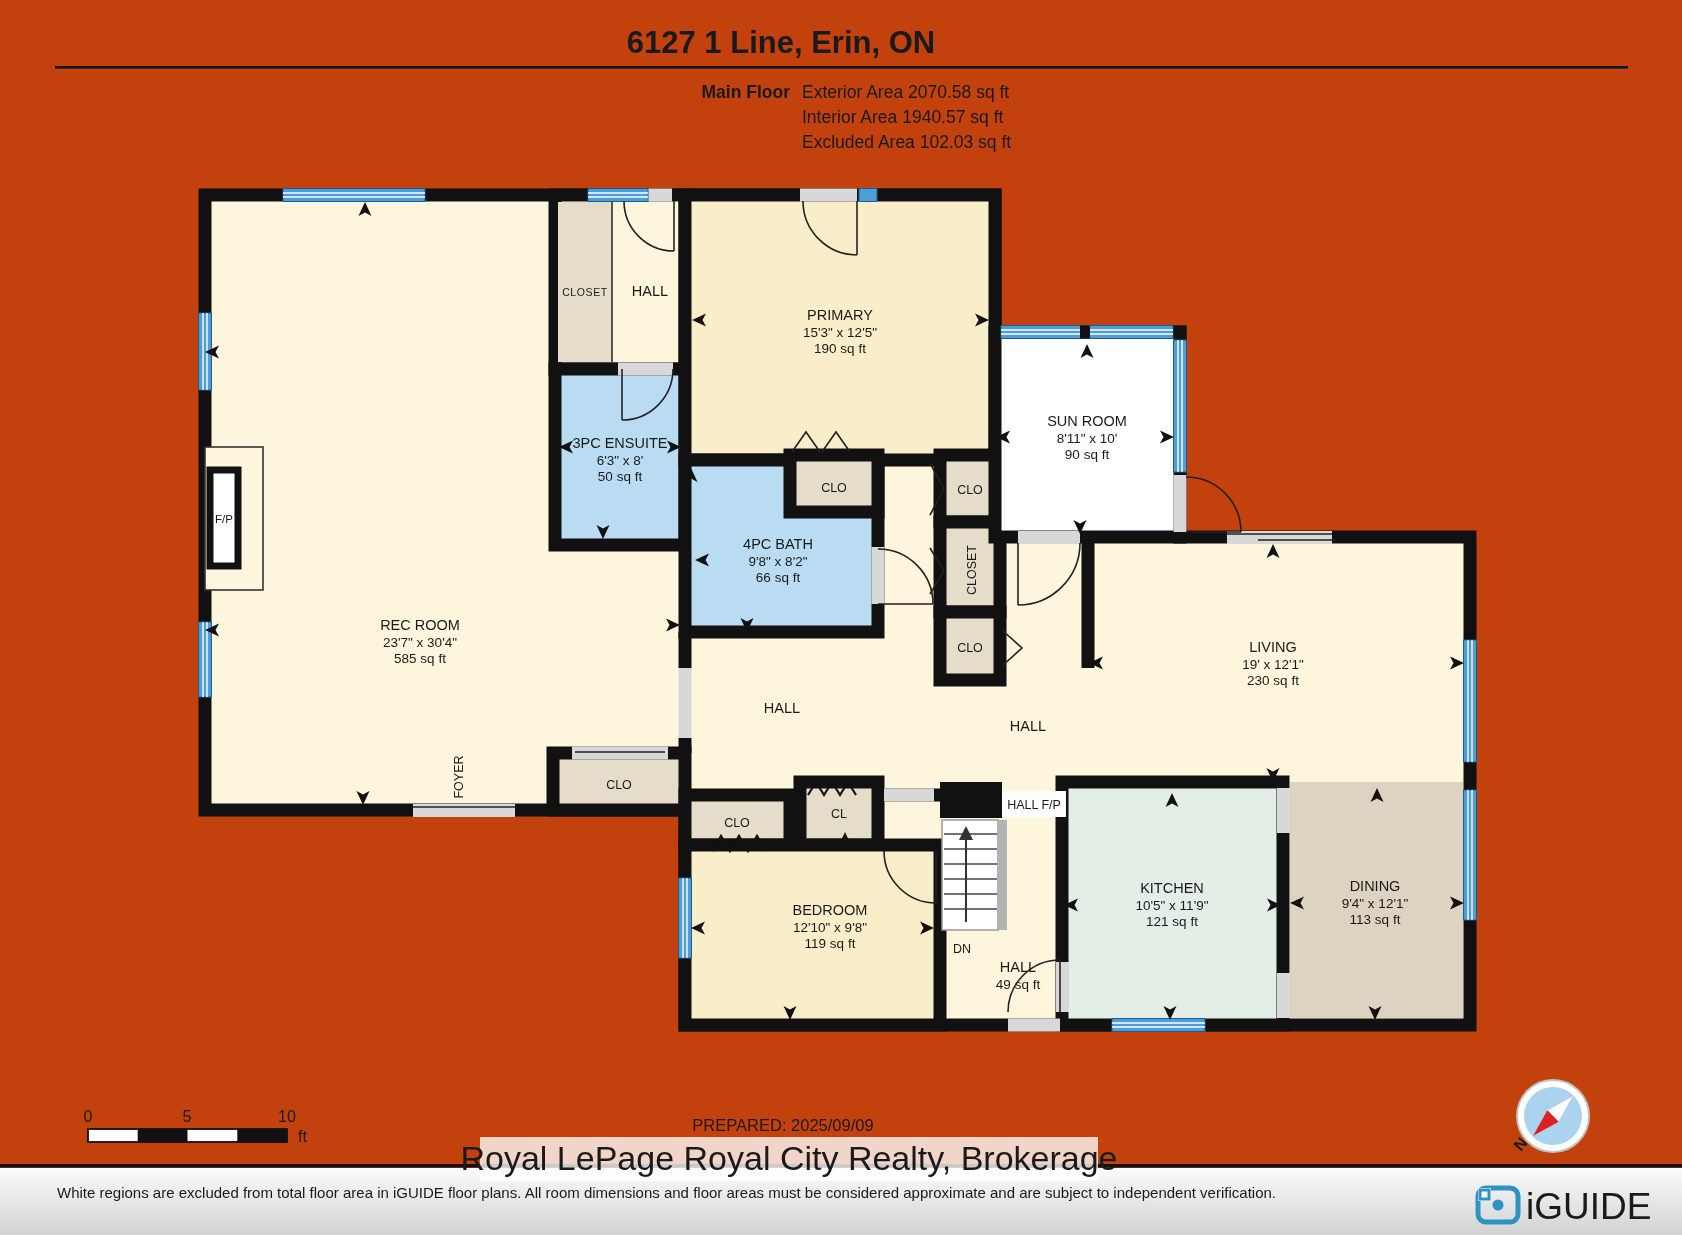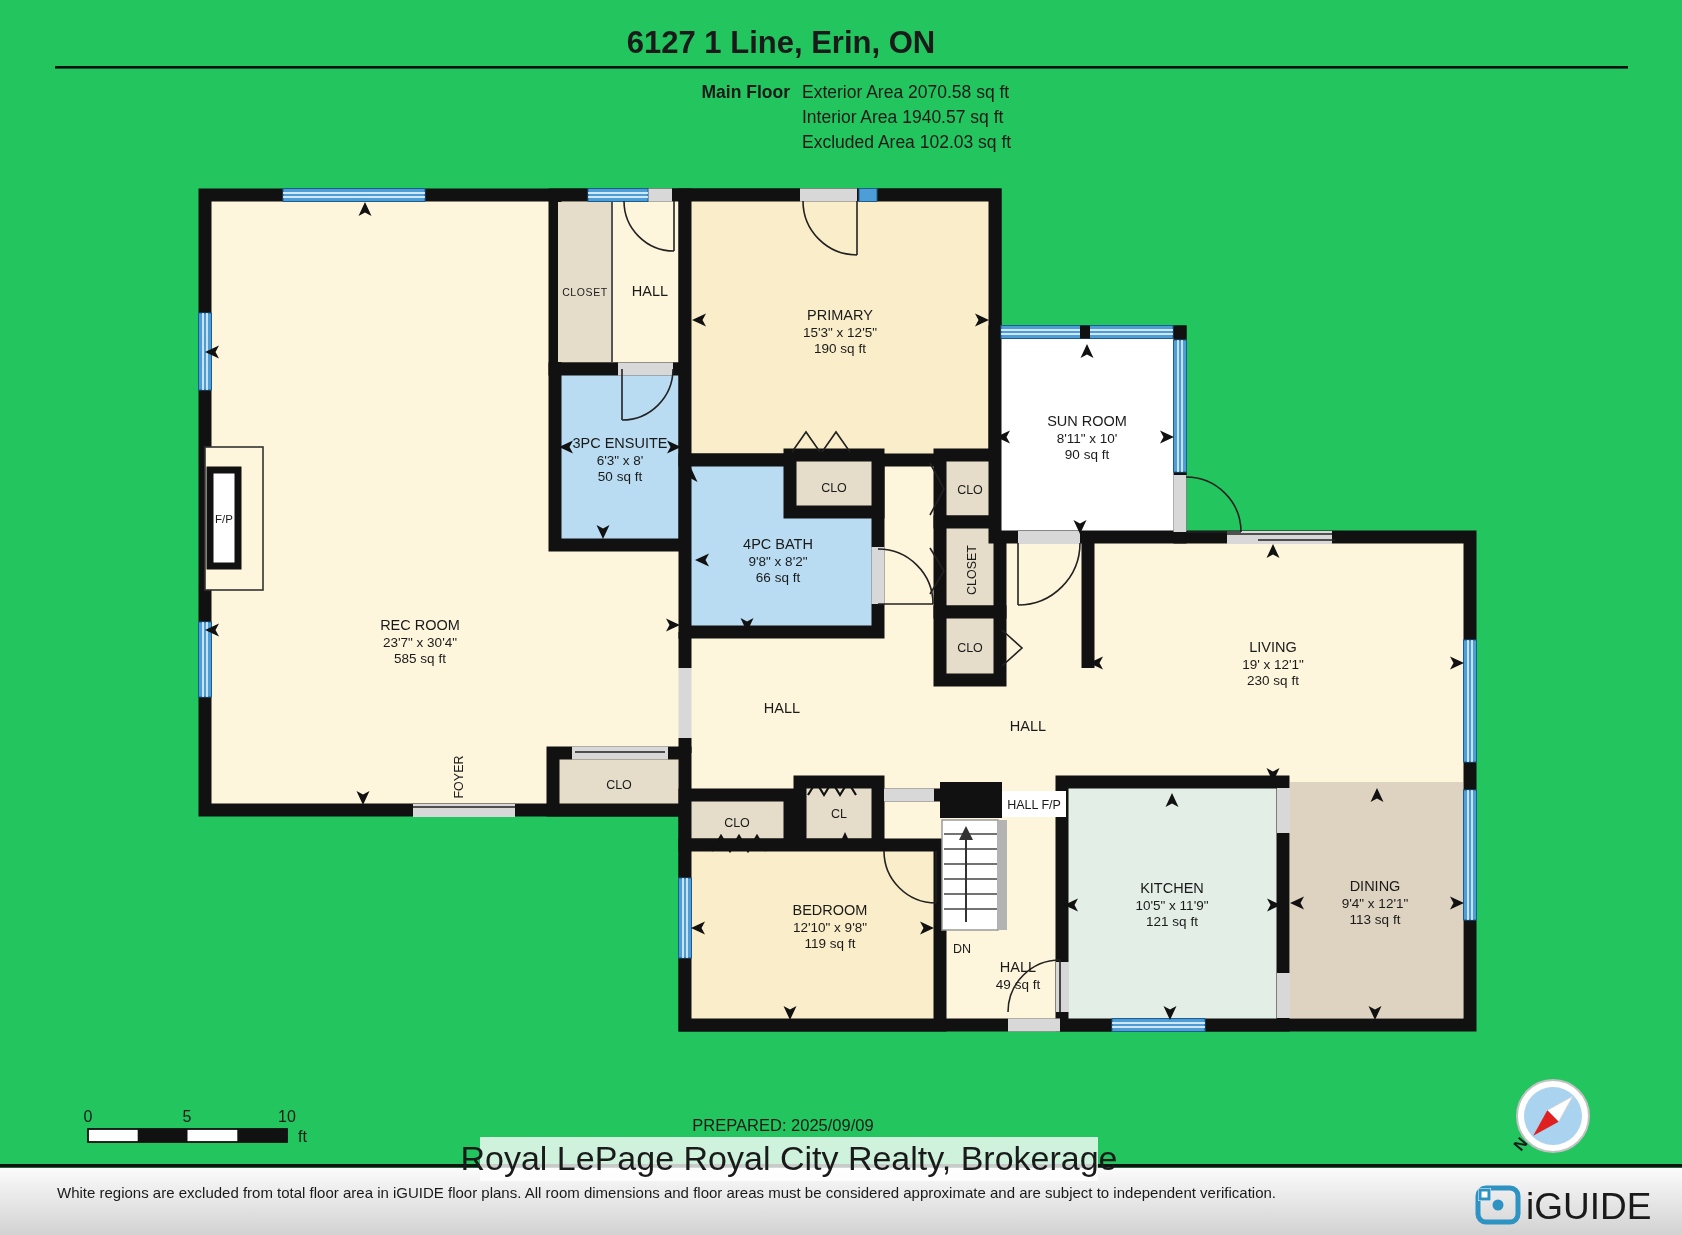--- a/index.html
+++ b/index.html
@@ -1,16 +1,16 @@
 <!DOCTYPE html>
 <html><head>
 <meta charset="utf-8">
 <style>
   html,body{margin:0;padding:0;background:#ffffff;}
-  #stage{position:relative;width:1682px;height:1235px;background:#22c55e;overflow:hidden;
+  #stage{position:relative;width:1682px;height:1235px;background:#c2410c;overflow:hidden;
          font-family:"Liberation Sans",sans-serif;}
   svg{position:absolute;top:0;left:0;font-family:"Liberation Sans",sans-serif;}
   text{fill:#1a1a1a;}
   .wall{stroke:#111111;stroke-width:13;}
   .thinline{stroke:#555;stroke-width:2;fill:none;}
   .arc{stroke:#222;stroke-width:1.6;fill:none;}
   .zig{stroke:#111;stroke-width:2.2;fill:none;}
   .roomname{font-size:14.5px;}
   .roomdim{font-size:13.5px;}
   .smalllbl{font-size:12.5px;}

